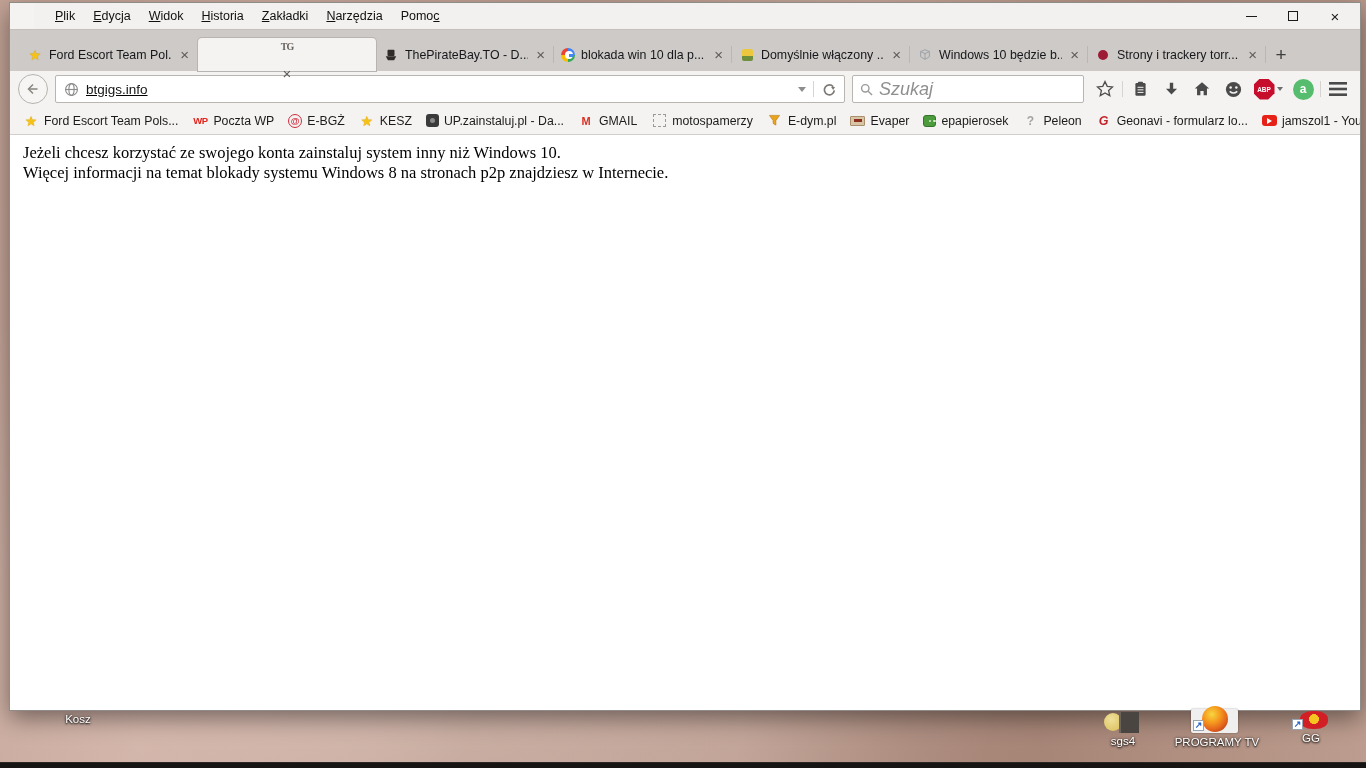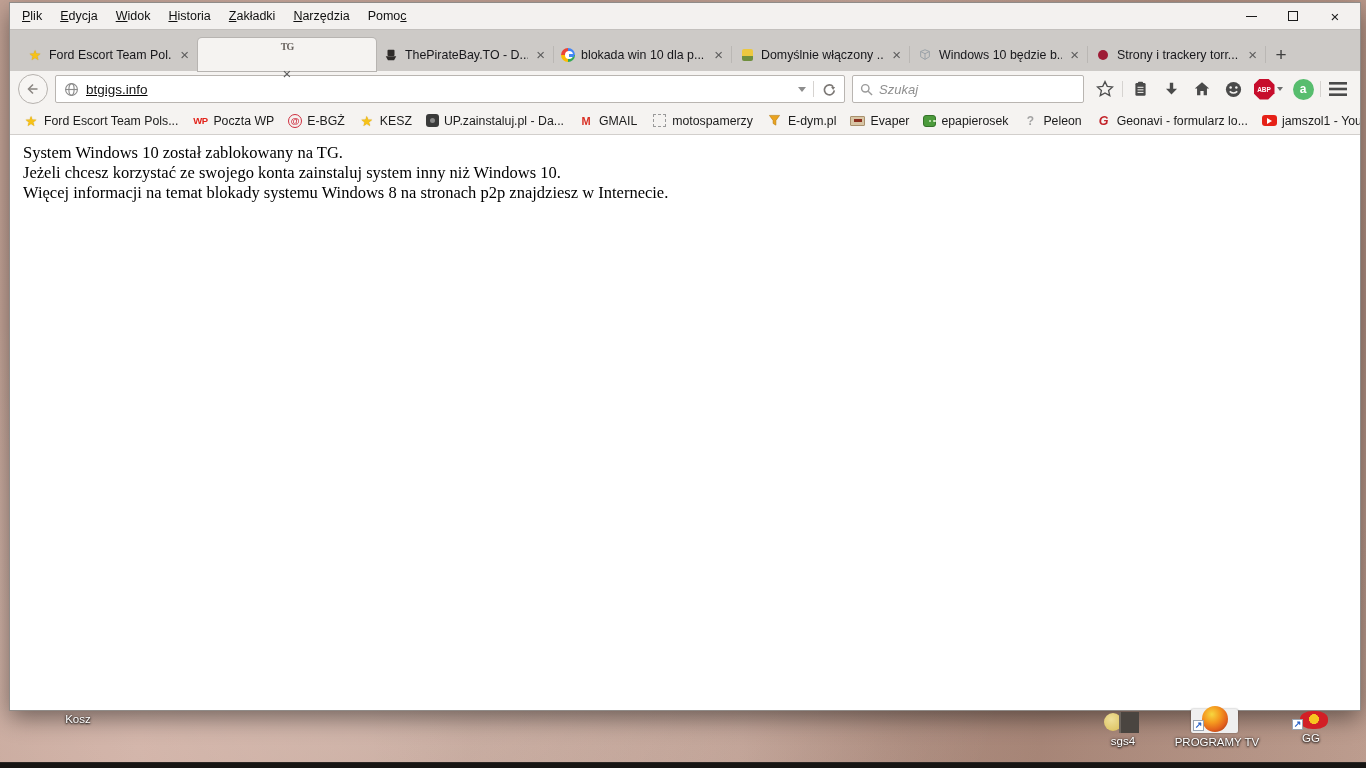--- a/index.html
+++ b/index.html
@@ -17,21 +17,21 @@
   
   .window {
     position:absolute; left:10px; top:3px; right:6px; height:707px;
     background:#f5f3f1;
     box-shadow:0 0 0 1px #8f8b88, 0 8px 22px rgba(0,0,0,.45);
   }
 
   
   .menubar {
     height:26px; background:#f3f1ef; display:flex; align-items:center;
-    padding-left:3px; font-size:12.5px; color:#101010; position:relative;
+    padding-left:12px; font-size:12.5px; color:#101010; position:relative;margin-left:24px;
   }
   .menu-item { padding:4px 9px; cursor:default; }
   .menu-item u { text-decoration:underline; }
   .window-controls { position:absolute; right:4px; top:0; height:26px; display:flex; }
   .wc { width:42px; height:26px; display:flex; align-items:center; justify-content:center; }
   .wc-min i { display:block; width:11px; height:0; border-bottom:1px solid #1a1a1a; }
   .wc-max i { display:block; width:10px; height:10px; border:1px solid #1a1a1a; }
   .wc-close { font-size:15px; color:#1a1a1a; font-weight:400; }
 
   
@@ -94,21 +94,21 @@
     background:#f7f5f3; display:flex; align-items:center; justify-content:center; flex:0 0 30px; }
   .urlbar { flex:1; height:28px; background:#fff; border:1px solid #b9b5b1; border-radius:2px;
     display:flex; align-items:center; padding:0 8px; gap:7px;text-decoration:underline; }
   .url-text { font-size:13.5px; color:#131313; }
   .url-spacer { flex:1; }
   .caret-down { width:0; height:0; border-left:4px solid transparent; border-right:4px solid transparent;
     border-top:5px solid #8d8d8d; }
   .v-div { width:1px; height:16px; background:#d6d3d0; }
   .searchbar { width:232px; height:28px; background:#fff; border:1px solid #b9b5b1; border-radius:2px;
     display:flex; align-items:center; padding:0 7px; gap:6px; flex:0 0 232px; }
-  .searchbar input { border:none; outline:none; width:100%; font-size:13px;
+  .searchbar input { border:none; outline:none; width:100%; font-size:18px;
     font-family:"Liberation Sans",sans-serif; background:transparent; }
   .searchbar input::placeholder { font-style:italic; color:#8f8f8f; }
   .nav-icons { display:flex; align-items:center; gap:3px; flex:0 0 auto; }
   .icon-btn { width:28px; height:28px; display:flex; align-items:center; justify-content:center; }
   .abp-badge { width:21px; height:21px; background:#c70d2c; color:#fff; font-size:6.5px; font-weight:bold;
     display:flex; align-items:center; justify-content:center;
     clip-path:polygon(30% 0,70% 0,100% 30%,100% 70%,70% 100%,30% 100%,0 70%,0 30%); }
   .abp-caret { width:0; height:0; border-left:3.5px solid transparent; border-right:3.5px solid transparent;
     border-top:4.5px solid #6d6d6d; margin-left:2px; }
   .green-ext { width:21px; height:21px; border-radius:50%; background:#57bd6e; color:#fff;
@@ -400,21 +400,20 @@
           <span class="fav f-youtube">
             <span class="yt-play"></span>
           </span>
           <span>jamszol1 - YouTube</span>
         </div>
       </div>
 
   </div>
 
   <div class="content">
-      <p>System Windows 10 został zablokowany na TG.</p>
       <p>Jeżeli chcesz korzystać ze swojego konta zainstaluj system inny niż Windows 10.</p>
       <p>Więcej informacji na temat blokady systemu Windows 8 na stronach p2p znajdziesz w Internecie.</p>
     </div>
 </div>
 
 <div class="desk-label lbl-kosz">Kosz</div>
 
 <div class="ico-sgs4">
   <span class="disc"></span>
   <span class="block"></span>

